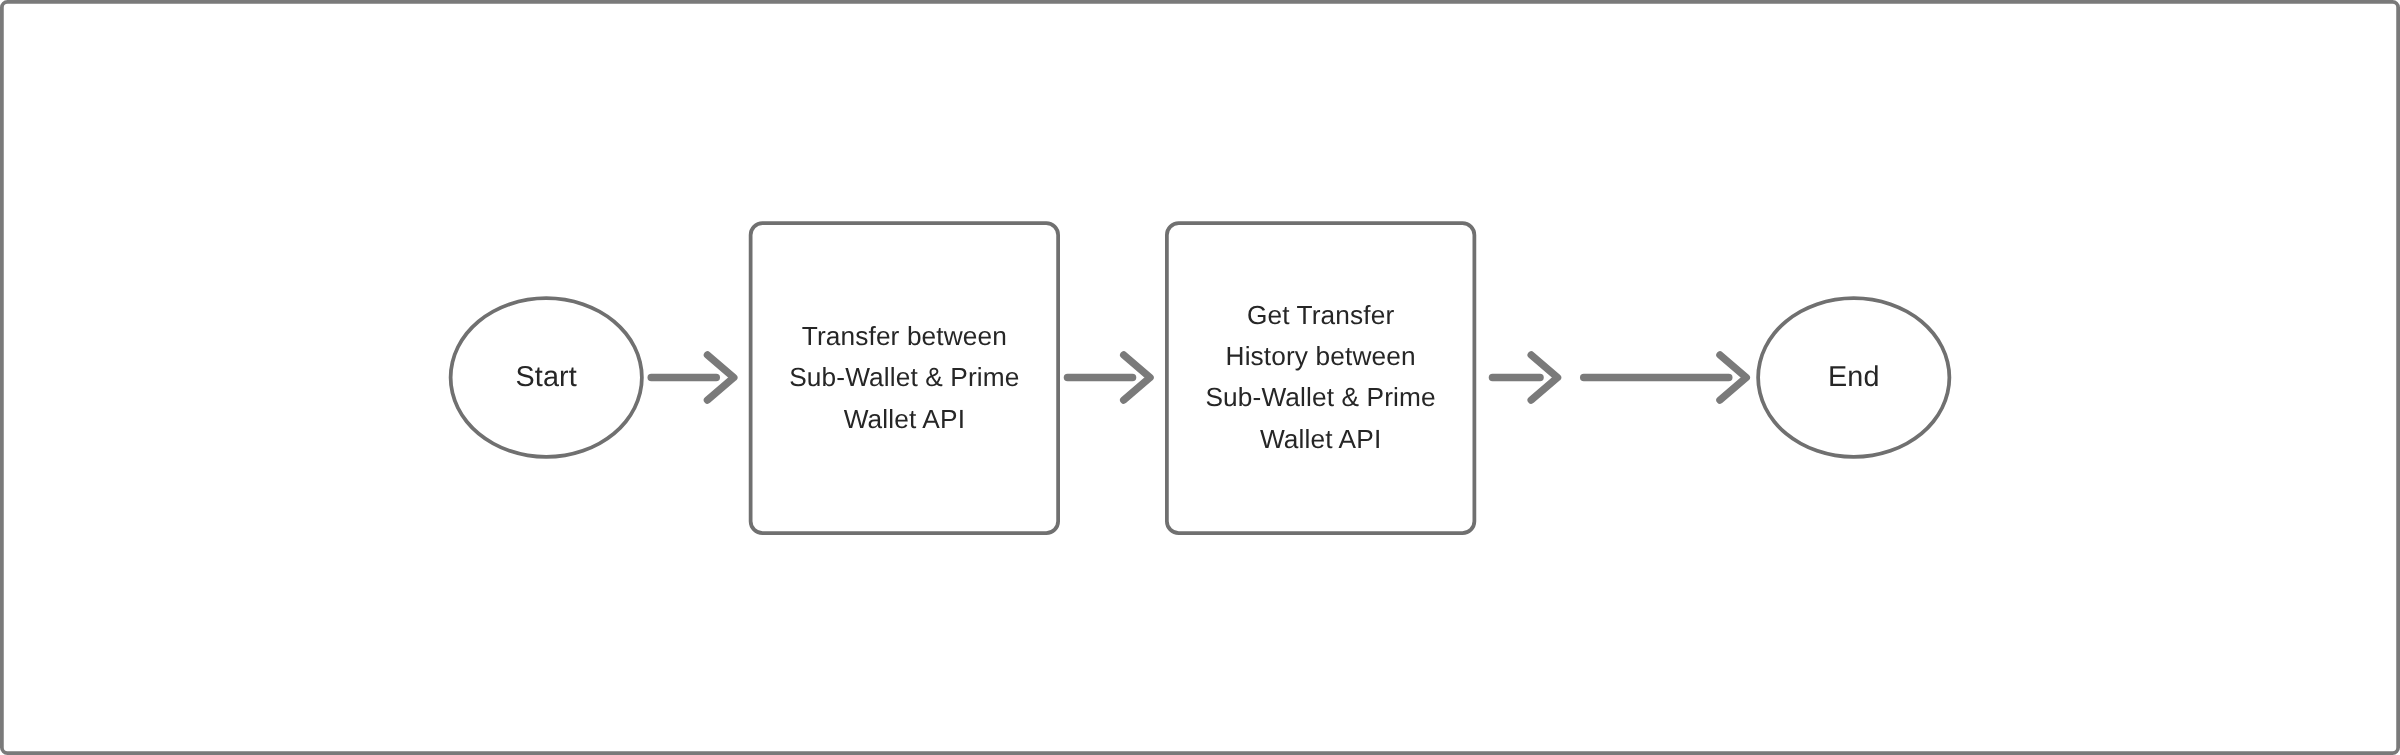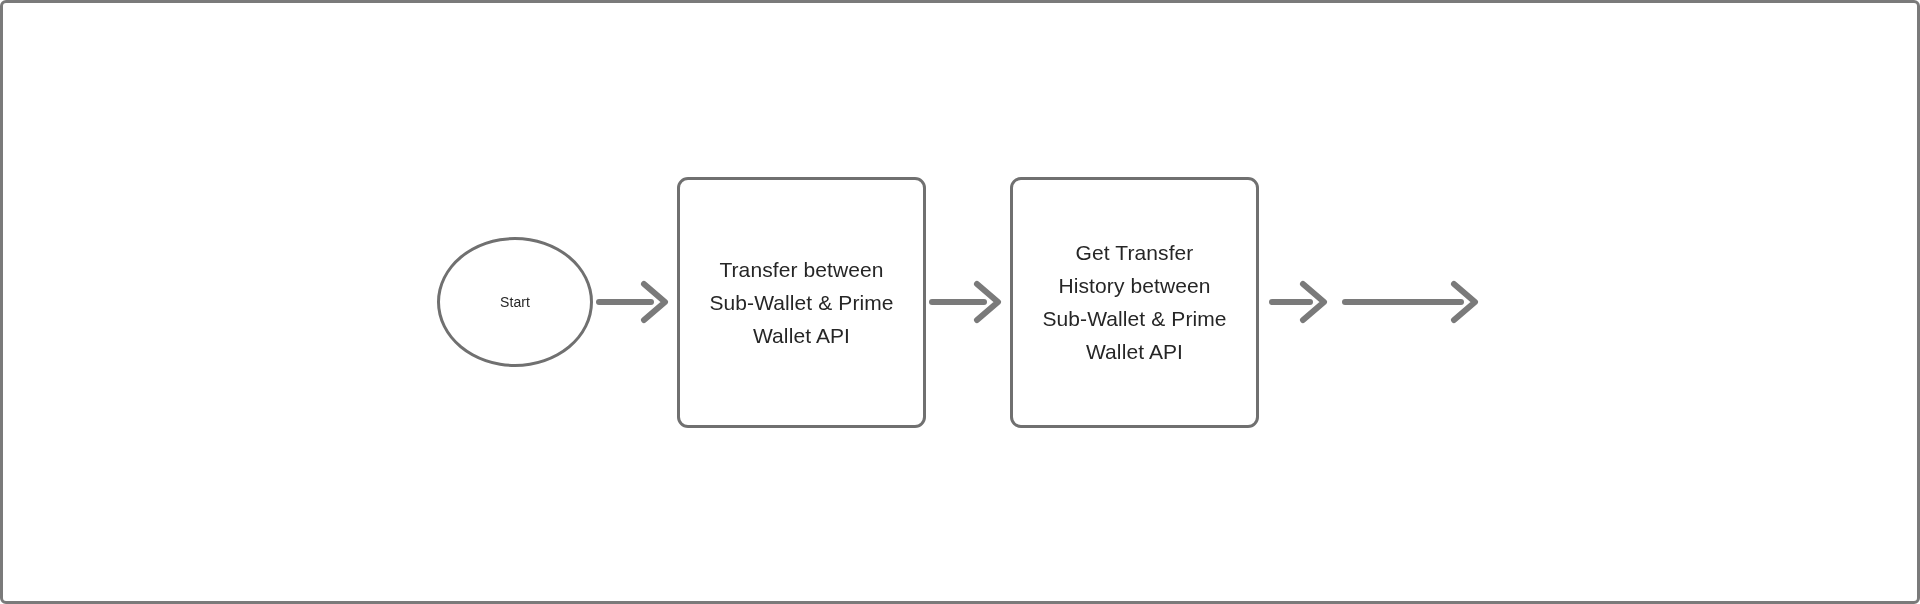--- a/index.html
+++ b/index.html
@@ -45,21 +45,21 @@
     height: 130px;
     border: 3px solid #707070;
     border-radius: 50%;
     background: #ffffff;
     display: flex;
     align-items: center;
     justify-content: center;
     flex: 0 0 auto;
   }
   .terminator .node-label {
-    font-size: 14px;
+    font-size: 23px;
     color: #262626;
     line-height: 1.2;
     text-align: center;
     letter-spacing: 0.1px;
   }
 
   
   .process {
     box-sizing: border-box;
     width: 249px;
@@ -139,15 +139,18 @@
     </div>
 
 
     <div class="connector wide">
       <svg width="136" height="44" viewBox="0 0 136 44" aria-hidden="true">
         <line x1="0" y1="22" x2="116" y2="22" stroke="#7a7a7a" stroke-width="6" stroke-linecap="round"></line>
         <polyline points="109,4 130,22 109,40" fill="none" stroke="#7a7a7a" stroke-width="6" stroke-linecap="round" stroke-linejoin="round"></polyline>
       </svg>
     </div>
 
+    <div class="terminator">
+      <span class="node-label">End</span>
+    </div>
 
   </div>
 </div>
 
 </body></html>

